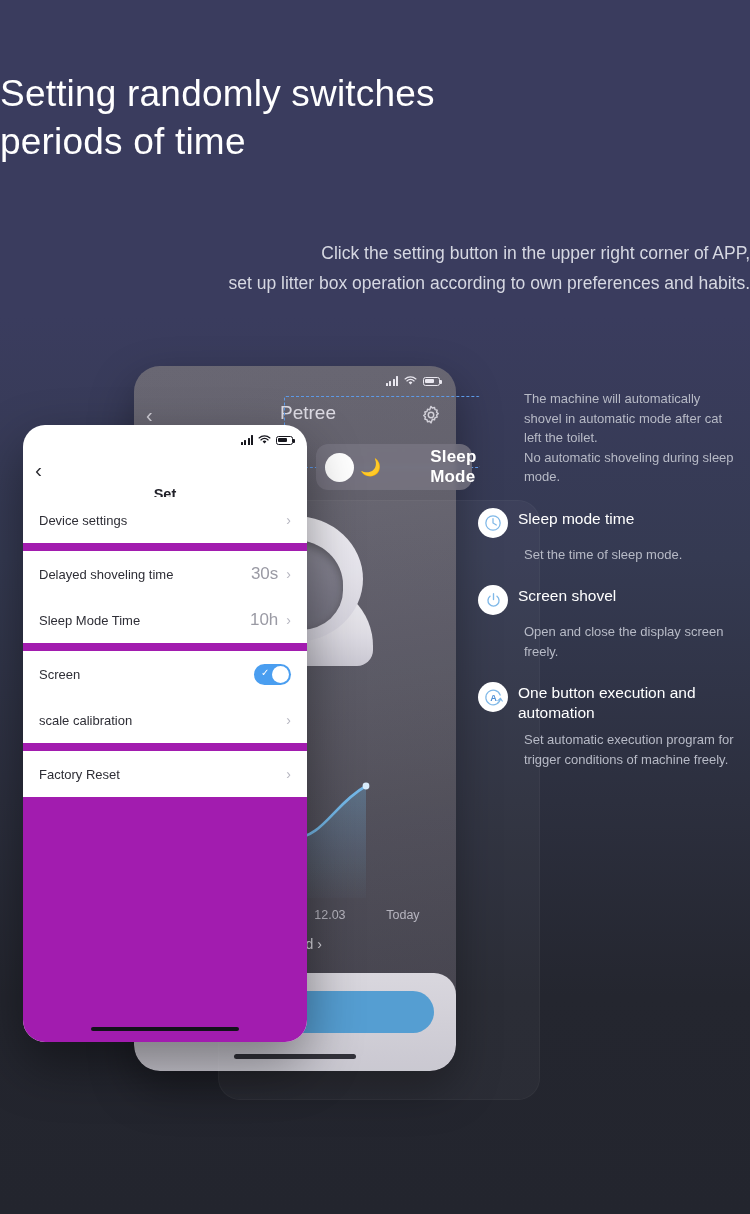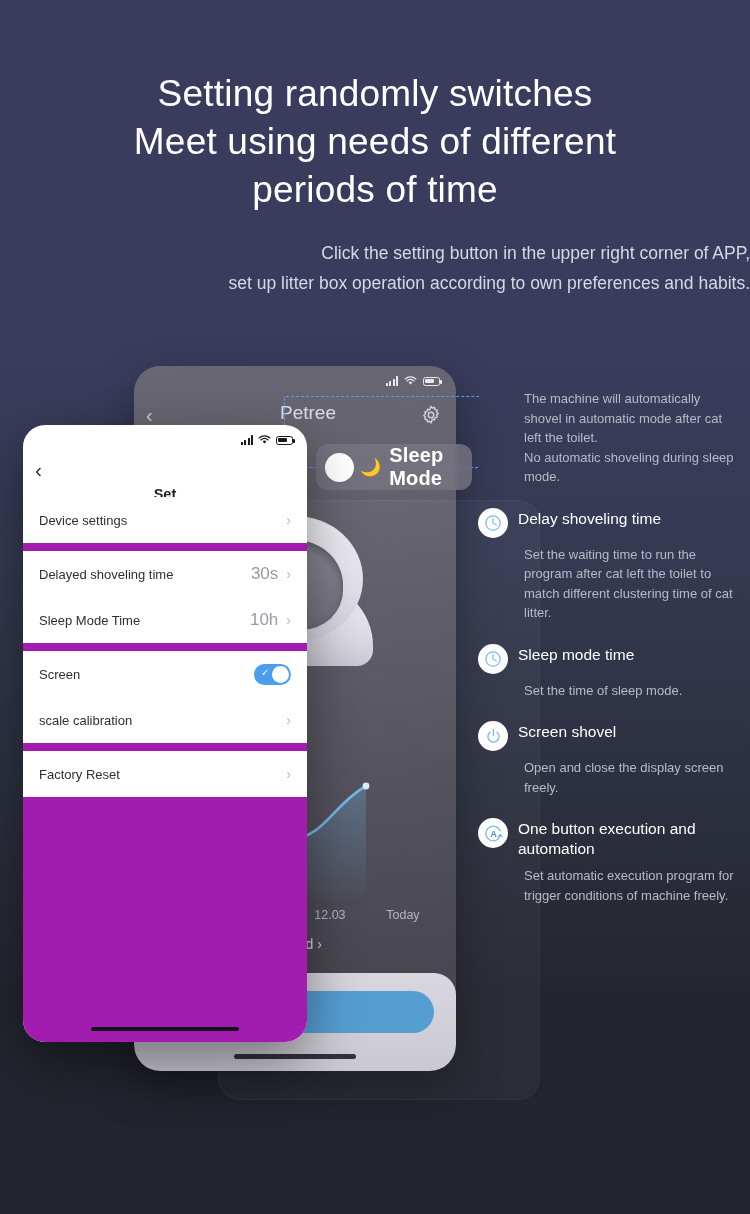--- a/index.html
+++ b/index.html
@@ -24,21 +24,20 @@
         #23252e 100%);
     overflow: hidden;
   }
 
   
   .headline {
     position: absolute;
     top: 70px;
     left: 0;
     width: 750px;
-    text-align: center;
     color: #ffffff;
     font-size: 37px;
     line-height: 48px;
     font-weight: 400;
     letter-spacing: 0.2px;
   }
   .headline .hl-line { display: block; }
 
   .subhead {
     position: absolute;
@@ -243,23 +242,24 @@
   }
   .sleep-knob {
     width: 29px; height: 29px;
     border-radius: 50%;
     background: #ffffff;
     flex: 0 0 auto;
   }
   .sleep-moon { font-size: 17px; color: #3c3b46; line-height: 1; margin-left: -2px; }
   .sleep-label {
     color: #ffffff;
-    font-size: 20px;
+    font-size: 17px;
     font-weight: 600;
     letter-spacing: .2px;
+    margin-left: 41px;
   }
 
   
   .phone-front {
     position: absolute;
     left: 23px;
     top: 425px;
     width: 284px;
     height: 617px;
     border-radius: 22px;
@@ -432,21 +432,20 @@
     display: block;
   }
 </style>
 </head>
 <body>
 
 <div id="page">
 
   <div class="headline">
     <span class="hl-line">Setting randomly switches</span>
-    <span class="hl-line">Meet using needs of different</span>
     <span class="hl-line">periods of time</span>
   </div>
 
   <div class="subhead">
     <span class="sub-line">Click the setting button in the upper right corner of APP,</span>
     <span class="sub-line">set up litter box operation according to own preferences and habits.</span>
   </div>
 
   <div class="phone-back">
     <div class="phone-back-shade"></div>
@@ -598,32 +597,20 @@
     <div class="pf-home"></div>
   </div>
 
   <div class="features">
 
     <div class="feature">
       <div class="feat-desc">The machine will automatically shovel in automatic mode after cat left the toilet.
 No automatic shoveling during sleep mode.</div>
     </div>
 
-    <div class="feature">
-      <div class="feat-head">
-        <span class="feat-icon">
-          <svg width="20" height="20" viewBox="0 0 24 24" fill="none" stroke="#7fb8e8" stroke-width="1.5">
-            <circle cx="12" cy="12" r="8.6"></circle>
-            <path d="M12 6.8V12l4 2.4" stroke-linecap="round"></path>
-          </svg>
-        </span>
-        <span class="feat-title">Delay shoveling time</span>
-      </div>
-      <div class="feat-desc">Set the waiting time to run the program after cat left the toilet to match different clustering time of cat litter.</div>
-    </div>
 
     <div class="feature">
       <div class="feat-head">
         <span class="feat-icon">
           <svg width="20" height="20" viewBox="0 0 24 24" fill="none" stroke="#7fb8e8" stroke-width="1.5">
             <circle cx="12" cy="12" r="8.6"></circle>
             <path d="M12 6.8V12l4 2.4" stroke-linecap="round"></path>
           </svg>
         </span>
         <span class="feat-title">Sleep mode time</span>

